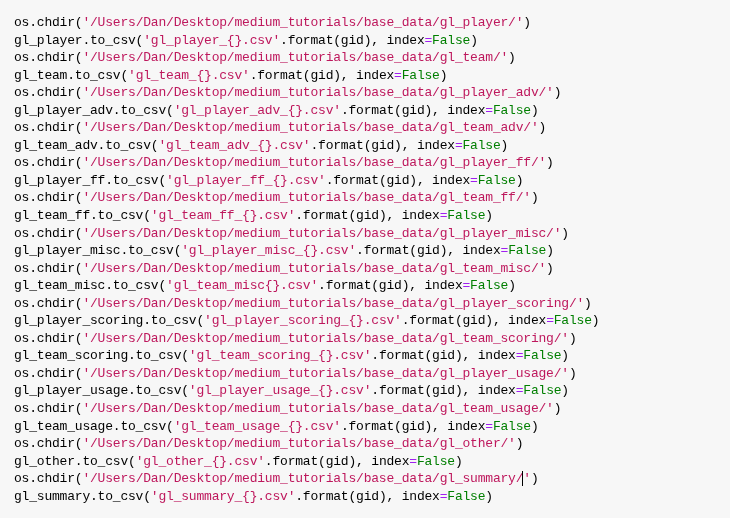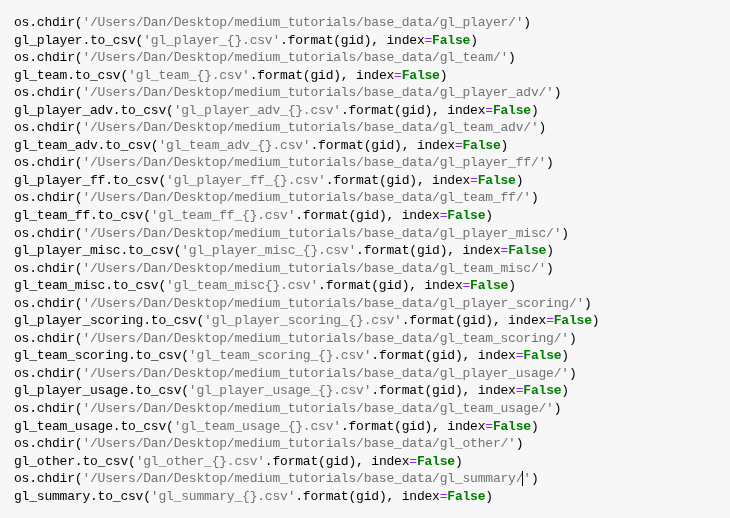--- a/index.html
+++ b/index.html
@@ -14,22 +14,22 @@
     overflow: hidden;
   }
   .code-block {
     padding: 14px 18px 10px 14px;
     white-space: pre;
     line-height: 1.35;
     letter-spacing: -0.2px;
     font-family: Menlo, Consolas, "Courier New", monospace;
     background: #f7f7f7;
   }
-  .s { color: #737373; } 
-  .k { color: #007f00; font-weight: bold; } 
+  .s { color: #be185d; } 
+  .k { color: #007f00; font-weight: normal; } 
   .op { color: #a020f0; } 
   .c { color: #000; } 
   .cursor {
     border-left: 1px solid #000;
     margin-left: -1px;
   }
 </style>
 </head>
 <body>
 

